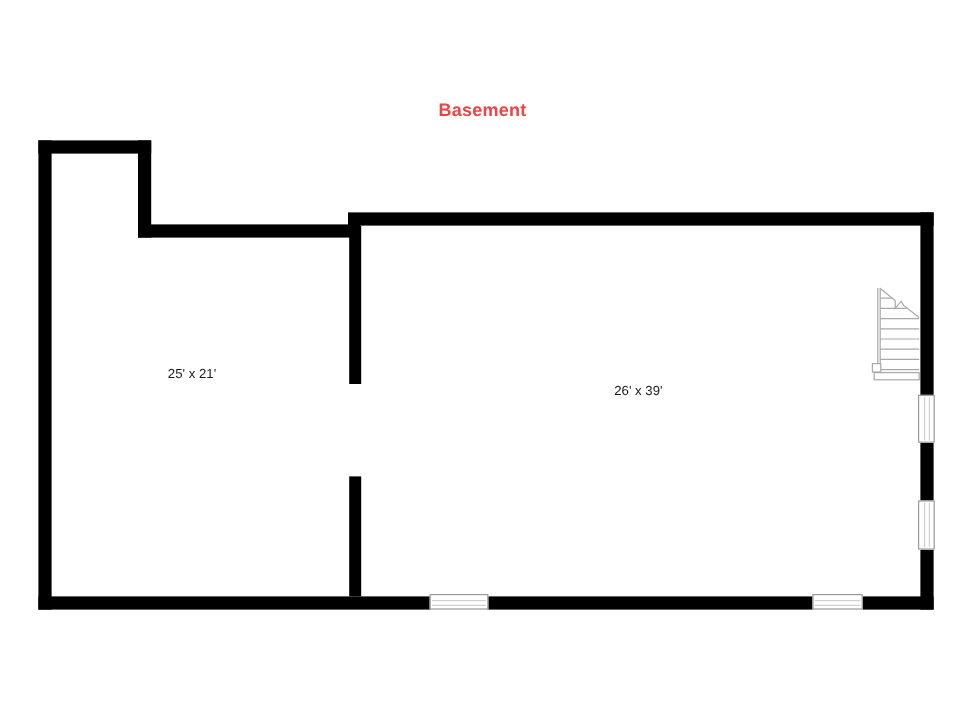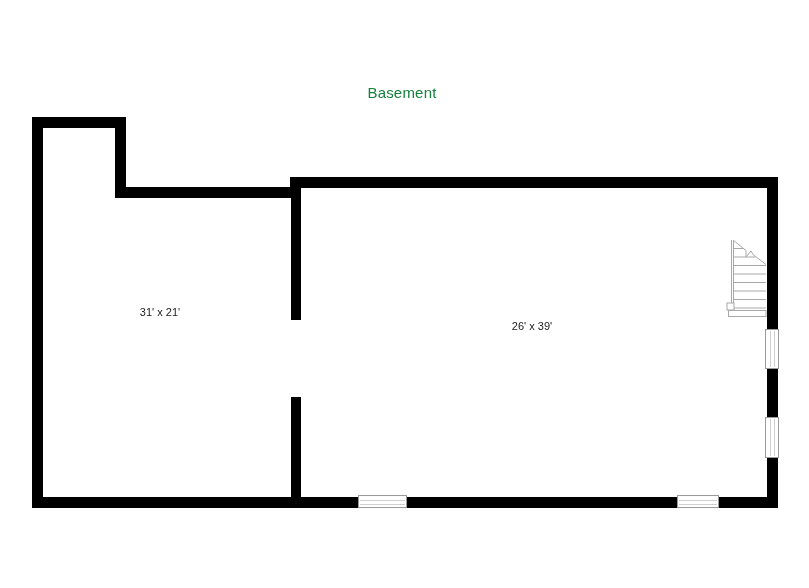--- a/index.html
+++ b/index.html
@@ -15,22 +15,22 @@
     background: #ffffff;
     overflow: hidden;
   }
   .plan-title {
     position: absolute;
     left: 302px;
     top: 84px;
     width: 200px;
     text-align: center;
     font-size: 15px;
-    font-weight: normal;
-    color: #15803d;
+    font-weight: bold;
+    color: #ef4444;
     letter-spacing: 0.2px;
   }
   .room-label {
     position: absolute;
     width: 120px;
     text-align: center;
     font-size: 11px;
     color: #1a1a1a;
   }
   .room-label.left  { left: 100px; top: 306px; }
@@ -128,16 +128,16 @@
     <line x1="733.5" y1="274" x2="766" y2="274"></line>
     <line x1="733.5" y1="282.5" x2="766" y2="282.5"></line>
     <line x1="733.5" y1="291" x2="766" y2="291"></line>
     <line x1="733.5" y1="299.5" x2="766" y2="299.5"></line>
     <line x1="733.5" y1="308" x2="766" y2="308"></line>
 
     <rect x="727" y="303" width="7" height="7" fill="#ffffff"></rect>
     <rect x="728.5" y="310.5" width="37.5" height="6" fill="#ffffff"></rect>
   </svg>
 
-  <div class="room-label left">31' x 21'</div>
+  <div class="room-label left">25' x 21'</div>
   <div class="room-label right">26' x 39'</div>
 
 </div>
 
 </body></html>

